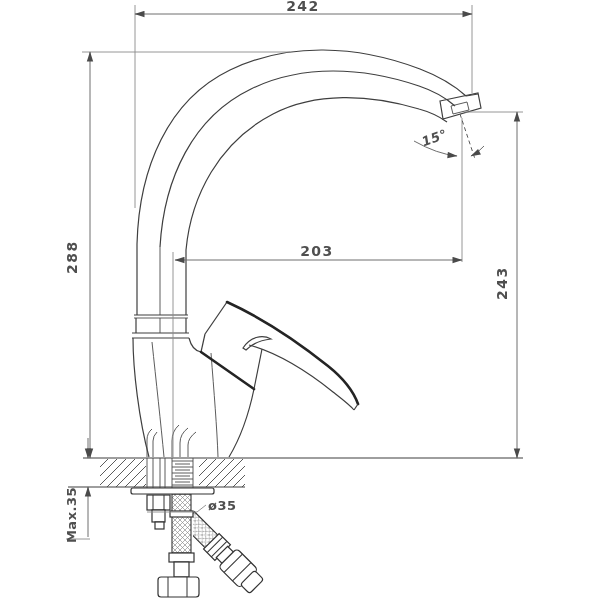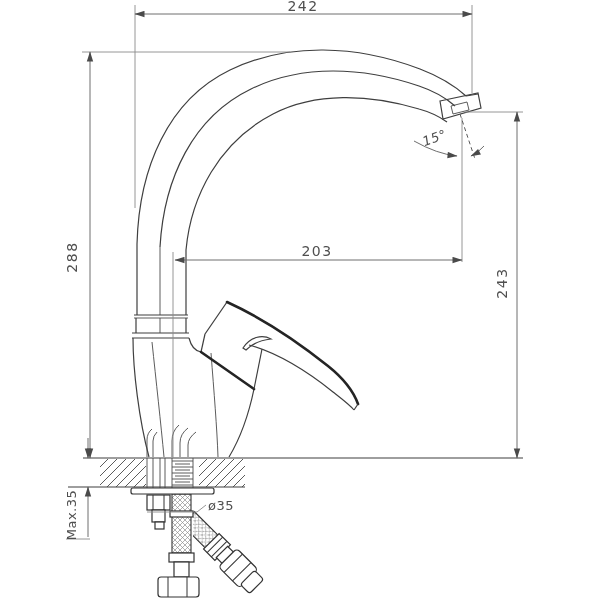--- a/index.html
+++ b/index.html
@@ -1,18 +1,18 @@
 <!DOCTYPE html>
 <html><head>
 <meta charset="utf-8">
 <style>
   html,body{margin:0;padding:0;background:#ffffff;}
   .stage{
     width:600px;height:600px;position:relative;background:#ffffff;
-    font-family:"DejaVu Sans", sans-serif;overflow:hidden;
+    font-family:"DejaVu Sans", sans-serif;overflow:hidden;font-weight:bold;
   }
   svg{display:block;}
   text{
     font-family:"DejaVu Sans", sans-serif;
     fill:#4f4f4f;
   }
   .dim-text{font-size:14px;letter-spacing:1.5px;}
   .dim-text-small{font-size:13px;letter-spacing:0.5px;}
   .angle-text{font-size:13px;font-style:italic;letter-spacing:0.5px;}
   .dim-line{stroke:#6e6e6e;stroke-width:1;fill:none;}

